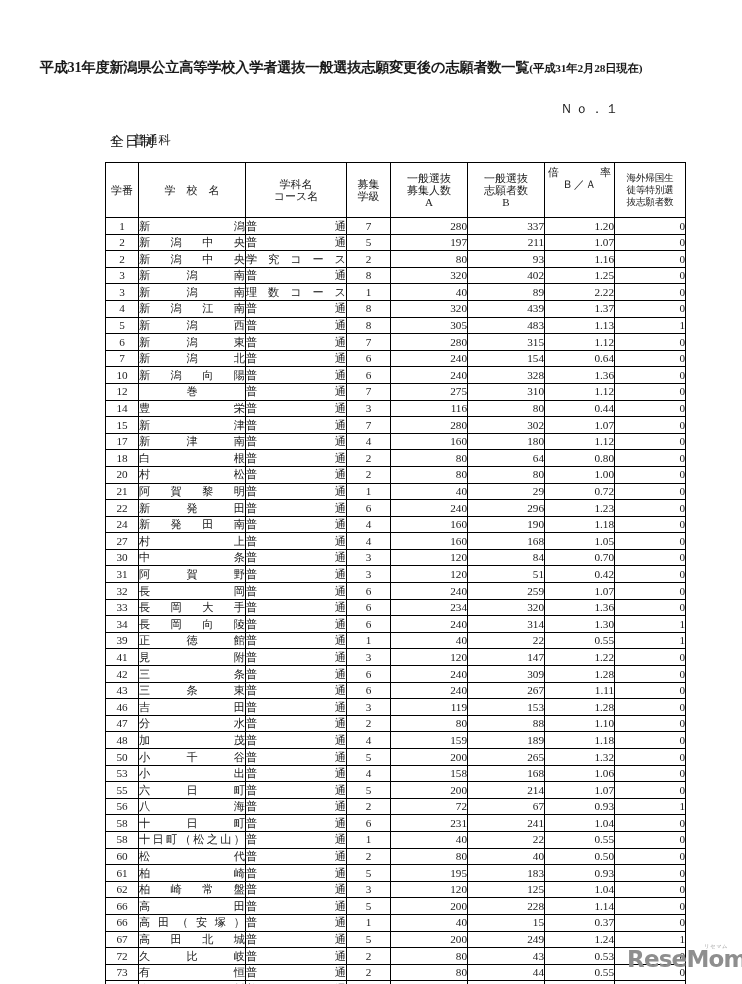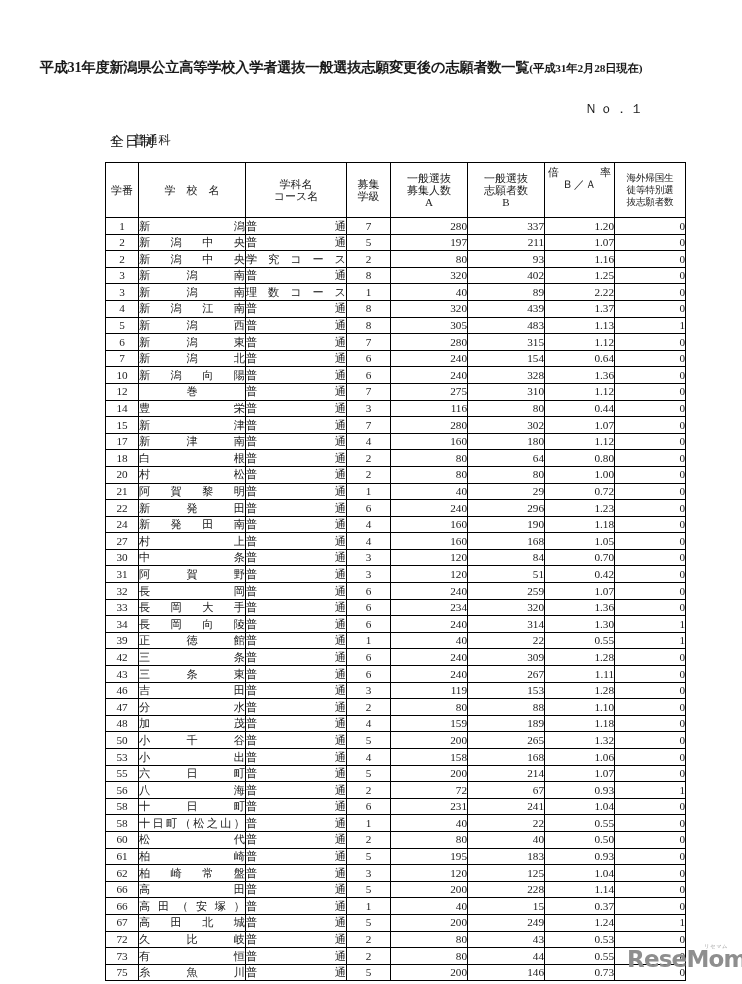--- a/index.html
+++ b/index.html
@@ -42,21 +42,21 @@
   }
 
   
   .page-no {
     position: absolute;
     top: 100px;
     left: 560px;
     width: 110px;
     font-size: 13px;
     letter-spacing: 2.2px;
-    text-align: center;
+    text-align: left;
   }
 
   
   .course-type {
     position: absolute;
     top: 133px;
     left: 110px;
     font-size: 14px;
     letter-spacing: 1px;
   }
@@ -642,20 +642,34 @@
             <td class="jp">
               <span class="just">普通</span>
             </td>
             <td class="num">1</td>
             <td class="rnum">40</td>
             <td class="rnum">22</td>
             <td class="rnum">0.55</td>
             <td class="rnum">1</td>
           </tr>
           <tr>
+            <td class="num">41</td>
+            <td class="jp">
+              <span class="just">見附</span>
+            </td>
+            <td class="jp">
+              <span class="just">普通</span>
+            </td>
+            <td class="num">3</td>
+            <td class="rnum">120</td>
+            <td class="rnum">147</td>
+            <td class="rnum">1.22</td>
+            <td class="rnum">0</td>
+          </tr>
+          <tr>
             <td class="num">42</td>
             <td class="jp">
               <span class="just">三条</span>
             </td>
             <td class="jp">
               <span class="just">普通</span>
             </td>
             <td class="num">6</td>
             <td class="rnum">240</td>
             <td class="rnum">309</td>

